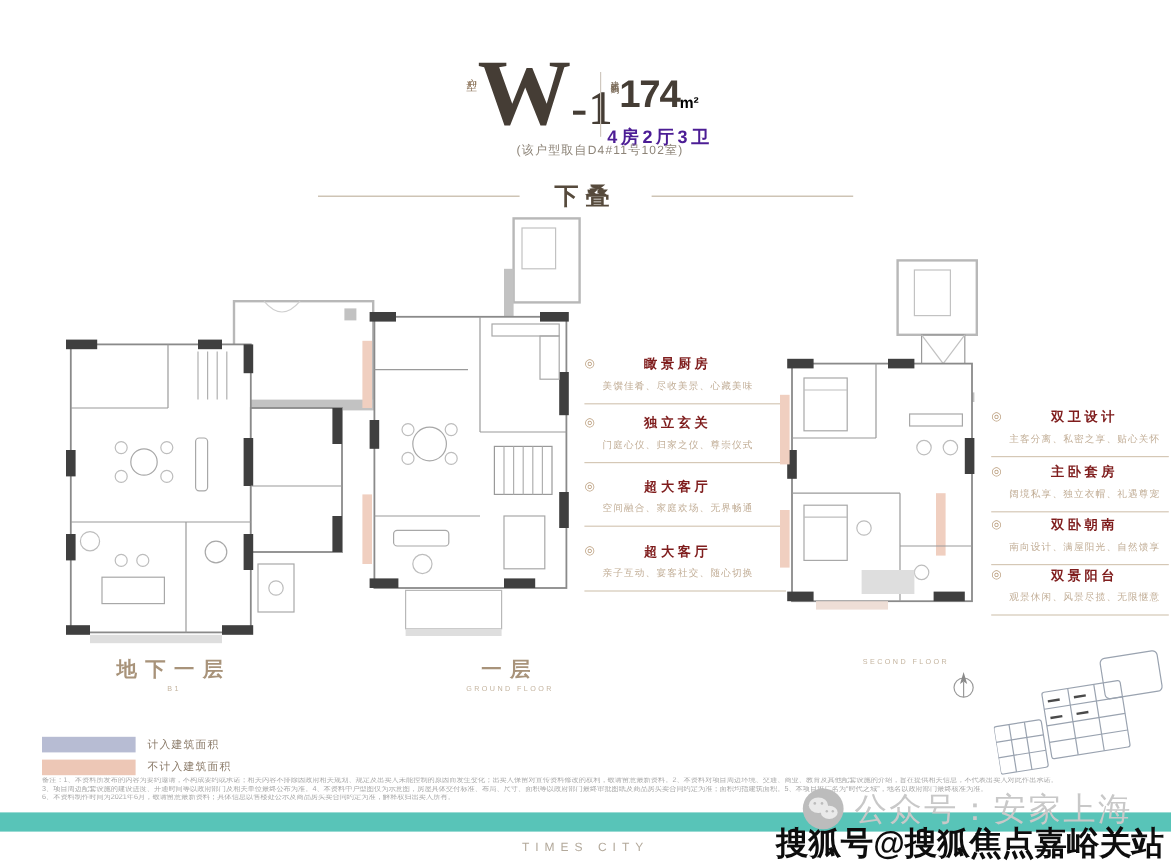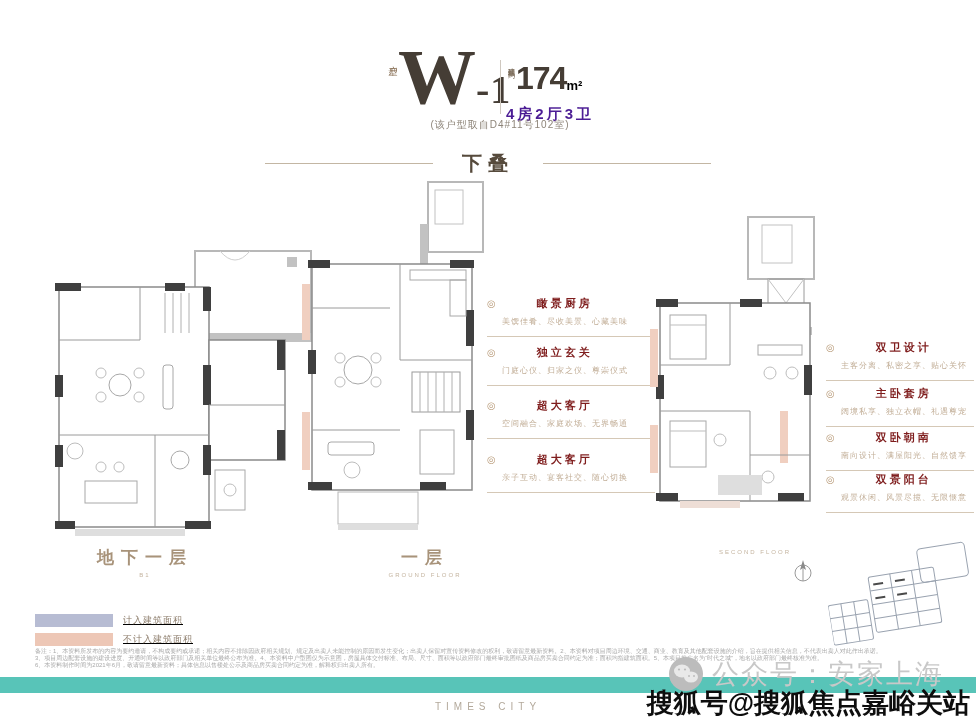--- a/index.html
+++ b/index.html
@@ -34,21 +34,21 @@
 
   
   .feat{position:absolute;width:168px;border-bottom:1px solid #d5c8b6;padding-bottom:9px;}
   .feat-col2 .feat{width:148px;}
   .feat-head{display:flex;align-items:center;}
   .feat-marker{font-size:10px;color:#b89a78;margin-right:5px;}
   .feat-title{font-size:11px;font-weight:bold;letter-spacing:3px;color:#7f1d1d;padding-left:36px;}
   .feat-desc{font-size:8px;color:#c2ae97;letter-spacing:1px;margin:5px 0 0 15px;}
 
   
-  .legend{position:absolute;left:35px;top:614px;text-decoration:underline;}
+  .legend{position:absolute;left:35px;top:614px;}
   .legend-row{display:flex;align-items:center;margin-bottom:6px;}
   .legend-swatch{width:78px;height:13px;margin-right:10px;}
   .legend-swatch.lavender{background:#b7bcd3;}
   .legend-swatch.salmon{background:#edc7b6;}
   .legend-label{font-size:9px;color:#8a7a68;letter-spacing:1px;}
 
   
   .disclaimer{position:absolute;left:35px;top:648px;width:926px;color:#a9a9a9;font-size:6px;line-height:7px;letter-spacing:0;}
   .disclaimer div{white-space:nowrap;overflow:hidden;}
 

